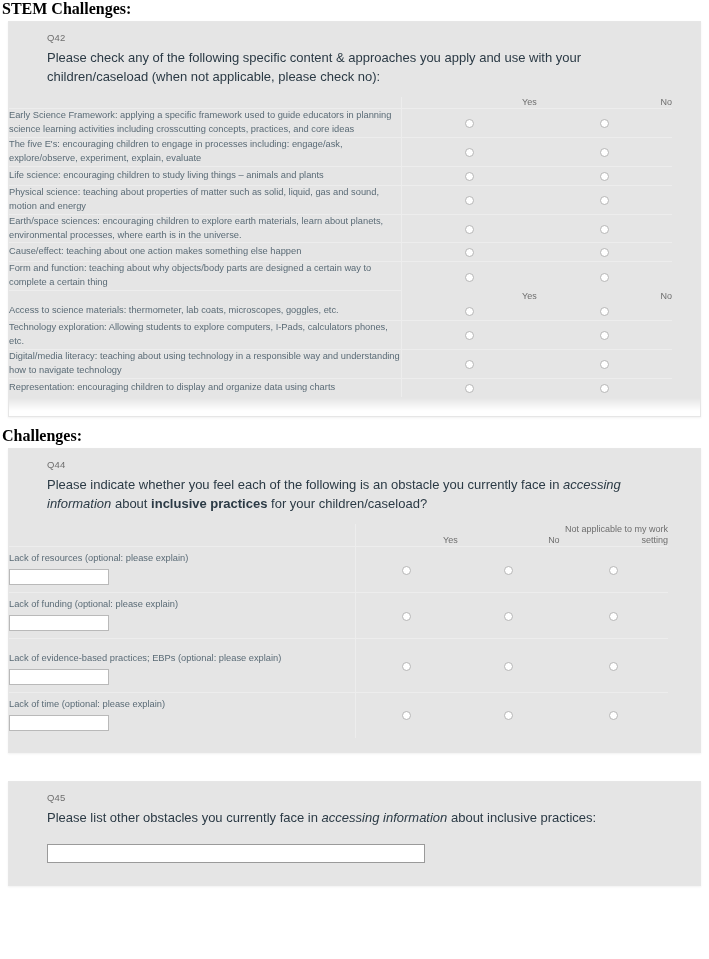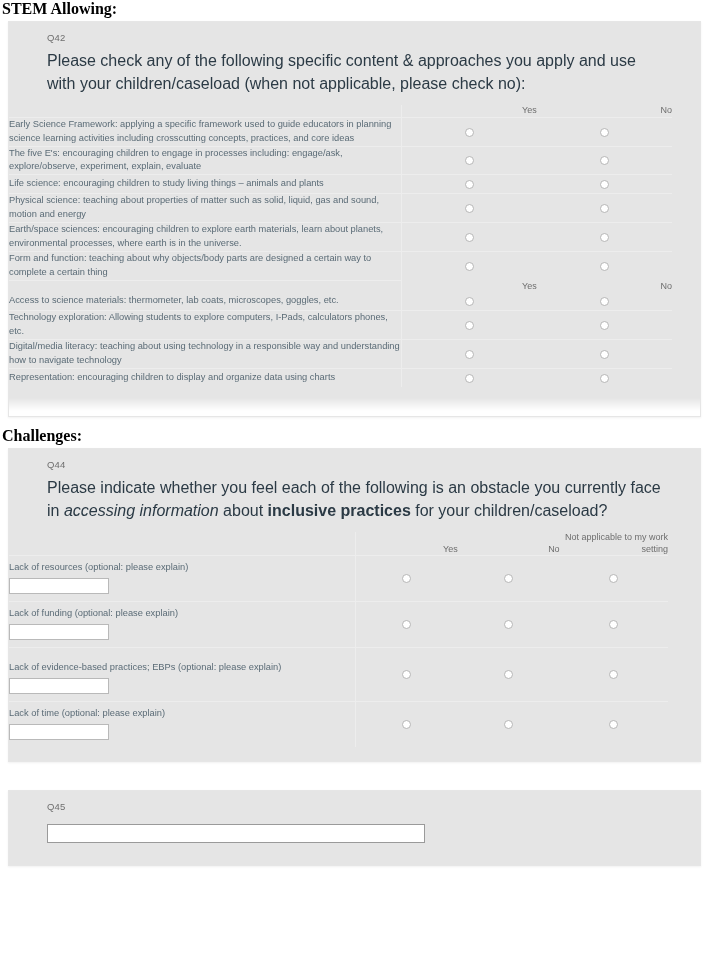--- a/index.html
+++ b/index.html
@@ -29,21 +29,21 @@
     margin: 0 8px 0 8px;
     padding: 0;
   }
   .qid {
     font-size: 9.5px;
     color: #6e6e6e;
     padding: 10px 0 6px 38px;
     letter-spacing: .2px;
   }
   .qtext {
-    font-size: 16px;
+    font-size: 13px;
     color: #2b3a45;
     line-height: 1.45;
     padding: 0 34px 10px 38px;
     font-weight: normal;
   }
   .qtext em { font-style: italic; }
   .qtext b { font-weight: bold; }
 
   
   table.matrix {
@@ -128,21 +128,21 @@
     font-family: "Liberation Sans", sans-serif;
     resize: none;
   }
   .spacer-sm { height: 10px; }
 </style>
 </head>
 <body>
 
 <div class="page">
 
-  <h2 class="section-heading">STEM Allowing:</h2>
+  <h2 class="section-heading">STEM Challenges:</h2>
 
   <div class="card card-q42">
     <div class="qid">Q42</div>
     <div class="qtext">Please check any of the following specific content &amp; approaches you apply and use with your children/caseload (when not applicable, please check no):</div>
 
     <div class="matrix-wrap">
       <table class="matrix">
         <colgroup>
           <col style="width:290px">
           <col style="width:100px">
@@ -170,20 +170,25 @@
           <td class="opt-cell vline-col"><span class="radio"></span></td>
           <td class="opt-cell"><span class="radio"></span></td>
         </tr>
         <tr>
           <td class="row-label">Physical science: teaching about properties of matter such as solid, liquid, gas and sound, motion and energy</td>
           <td class="opt-cell vline-col"><span class="radio"></span></td>
           <td class="opt-cell"><span class="radio"></span></td>
         </tr>
         <tr>
           <td class="row-label">Earth/space sciences: encouraging children to explore earth materials, learn about planets, environmental processes, where earth is in the universe.</td>
+          <td class="opt-cell vline-col"><span class="radio"></span></td>
+          <td class="opt-cell"><span class="radio"></span></td>
+        </tr>
+        <tr>
+          <td class="row-label">Cause/effect: teaching about one action makes something else happen</td>
           <td class="opt-cell vline-col"><span class="radio"></span></td>
           <td class="opt-cell"><span class="radio"></span></td>
         </tr>
         <tr>
           <td class="row-label">Form and function: teaching about why objects/body parts are designed a certain way to complete a certain thing</td>
           <td class="opt-cell vline-col"><span class="radio"></span></td>
           <td class="opt-cell"><span class="radio"></span></td>
         </tr>
 
         <tr>
@@ -281,16 +286,19 @@
       </tbody>
         </table>
     </div>
   </div>
 
   <div class="spacer-sm"></div>
   <div style="height:18px"></div>
 
   <div class="card">
     <div class="qid">Q45</div>
+    <div class="qtext">
+      <span>Please list other obstacles you currently face in </span><em>accessing information</em><span> about inclusive practices:</span>
+    </div>
     <input class="bigbox" type="text" placeholder="" style="">
   </div>
 
 </div>
 
 </body></html>

